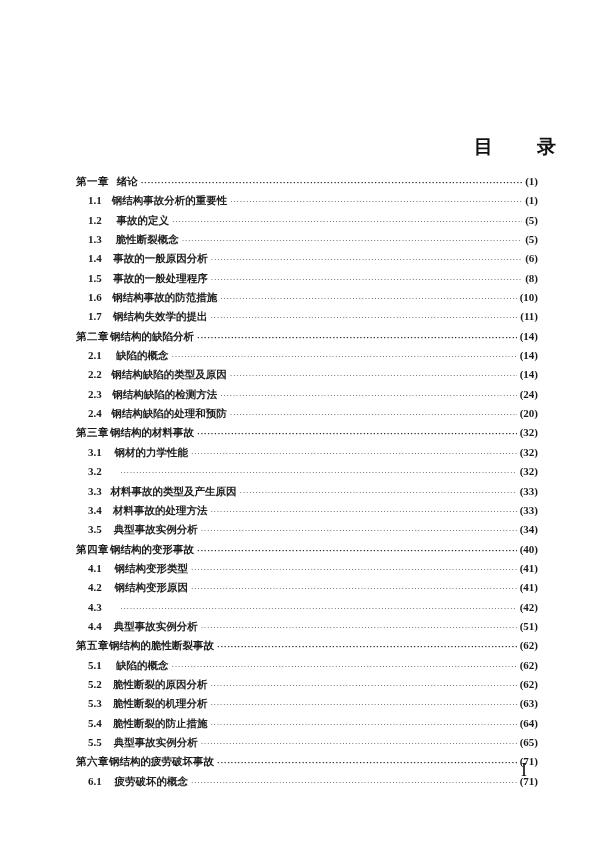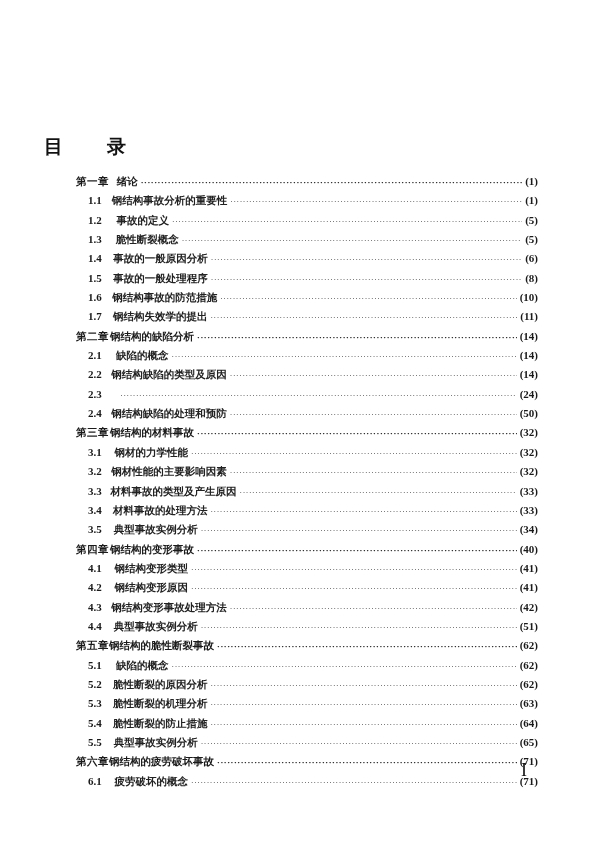--- a/index.html
+++ b/index.html
@@ -1,18 +1,18 @@
 <!DOCTYPE html>
 <html><head>
   <meta charset="utf-8">
   <style>
     html, body { margin: 0; padding: 0; background: #ffffff; }
     body { width: 600px; height: 847px; position: relative; overflow: hidden;
            font-family: "DejaVu Serif", "Liberation Serif", serif; color: #1a1a1a; }
-    .title { position: absolute; top: 134px; left: 0; width: 600px; text-align: left;
+    .title { position: absolute; top: 134px; left: 0; width: 600px; text-align: right;
              font-size: 19px; font-weight: bold; letter-spacing: 44px; text-indent: 44px; color: #111; }
     .toc { position: absolute; top: 172px; left: 76px; width: 462px; }
     .row { display: flex; align-items: baseline; height: 19.35px; font-size: 10.5px; line-height: 19.35px; white-space: nowrap; }
     .row.chapter { font-weight: bold; }
     .row.section { padding-left: 12px; justify-content: space-between; }
     .num { display: inline-block; }
     .row.chapter .num { width: 48px; letter-spacing: 0.5px; }
     .row.section .num { width: 34px; font-family: "Liberation Serif", serif; font-weight: bold; font-size: 11px; }
     .label { flex: 0 0 auto; padding-right: 3px; }
     .row.section .label { font-weight: bold; color: #222; }
@@ -88,44 +88,44 @@
       <span class="page">(14)</span>
     </div>
     <div class="row section">
       <span class="num">2.2</span>
       <span class="label">钢结构缺陷的类型及原因</span>
       <span class="dots"></span>
       <span class="page">(14)</span>
     </div>
     <div class="row section">
       <span class="num">2.3</span>
+      <span class="label">钢结构缺陷的检测方法</span>
       <span class="dots"></span>
       <span class="page">(24)</span>
     </div>
     <div class="row section">
       <span class="num">2.4</span>
       <span class="label">钢结构缺陷的处理和预防</span>
       <span class="dots"></span>
-      <span class="page">(50)</span>
+      <span class="page">(20)</span>
     </div>
     <div class="row chapter">
       <span class="num">第三章</span>
       <span class="label">钢结构的材料事故</span>
       <span class="dots"></span>
       <span class="page">(32)</span>
     </div>
     <div class="row section">
       <span class="num">3.1</span>
       <span class="label">钢材的力学性能</span>
       <span class="dots"></span>
       <span class="page">(32)</span>
     </div>
     <div class="row section">
       <span class="num">3.2</span>
-      <span class="label">钢材性能的主要影响因素</span>
       <span class="dots"></span>
       <span class="page">(32)</span>
     </div>
     <div class="row section">
       <span class="num">3.3</span>
       <span class="label">材料事故的类型及产生原因</span>
       <span class="dots"></span>
       <span class="page">(33)</span>
     </div>
     <div class="row section">
@@ -153,21 +153,20 @@
       <span class="page">(41)</span>
     </div>
     <div class="row section">
       <span class="num">4.2</span>
       <span class="label">钢结构变形原因</span>
       <span class="dots"></span>
       <span class="page">(41)</span>
     </div>
     <div class="row section">
       <span class="num">4.3</span>
-      <span class="label">钢结构变形事故处理方法</span>
       <span class="dots"></span>
       <span class="page">(42)</span>
     </div>
     <div class="row section">
       <span class="num">4.4</span>
       <span class="label">典型事故实例分析</span>
       <span class="dots"></span>
       <span class="page">(51)</span>
     </div>
     <div class="row chapter">

